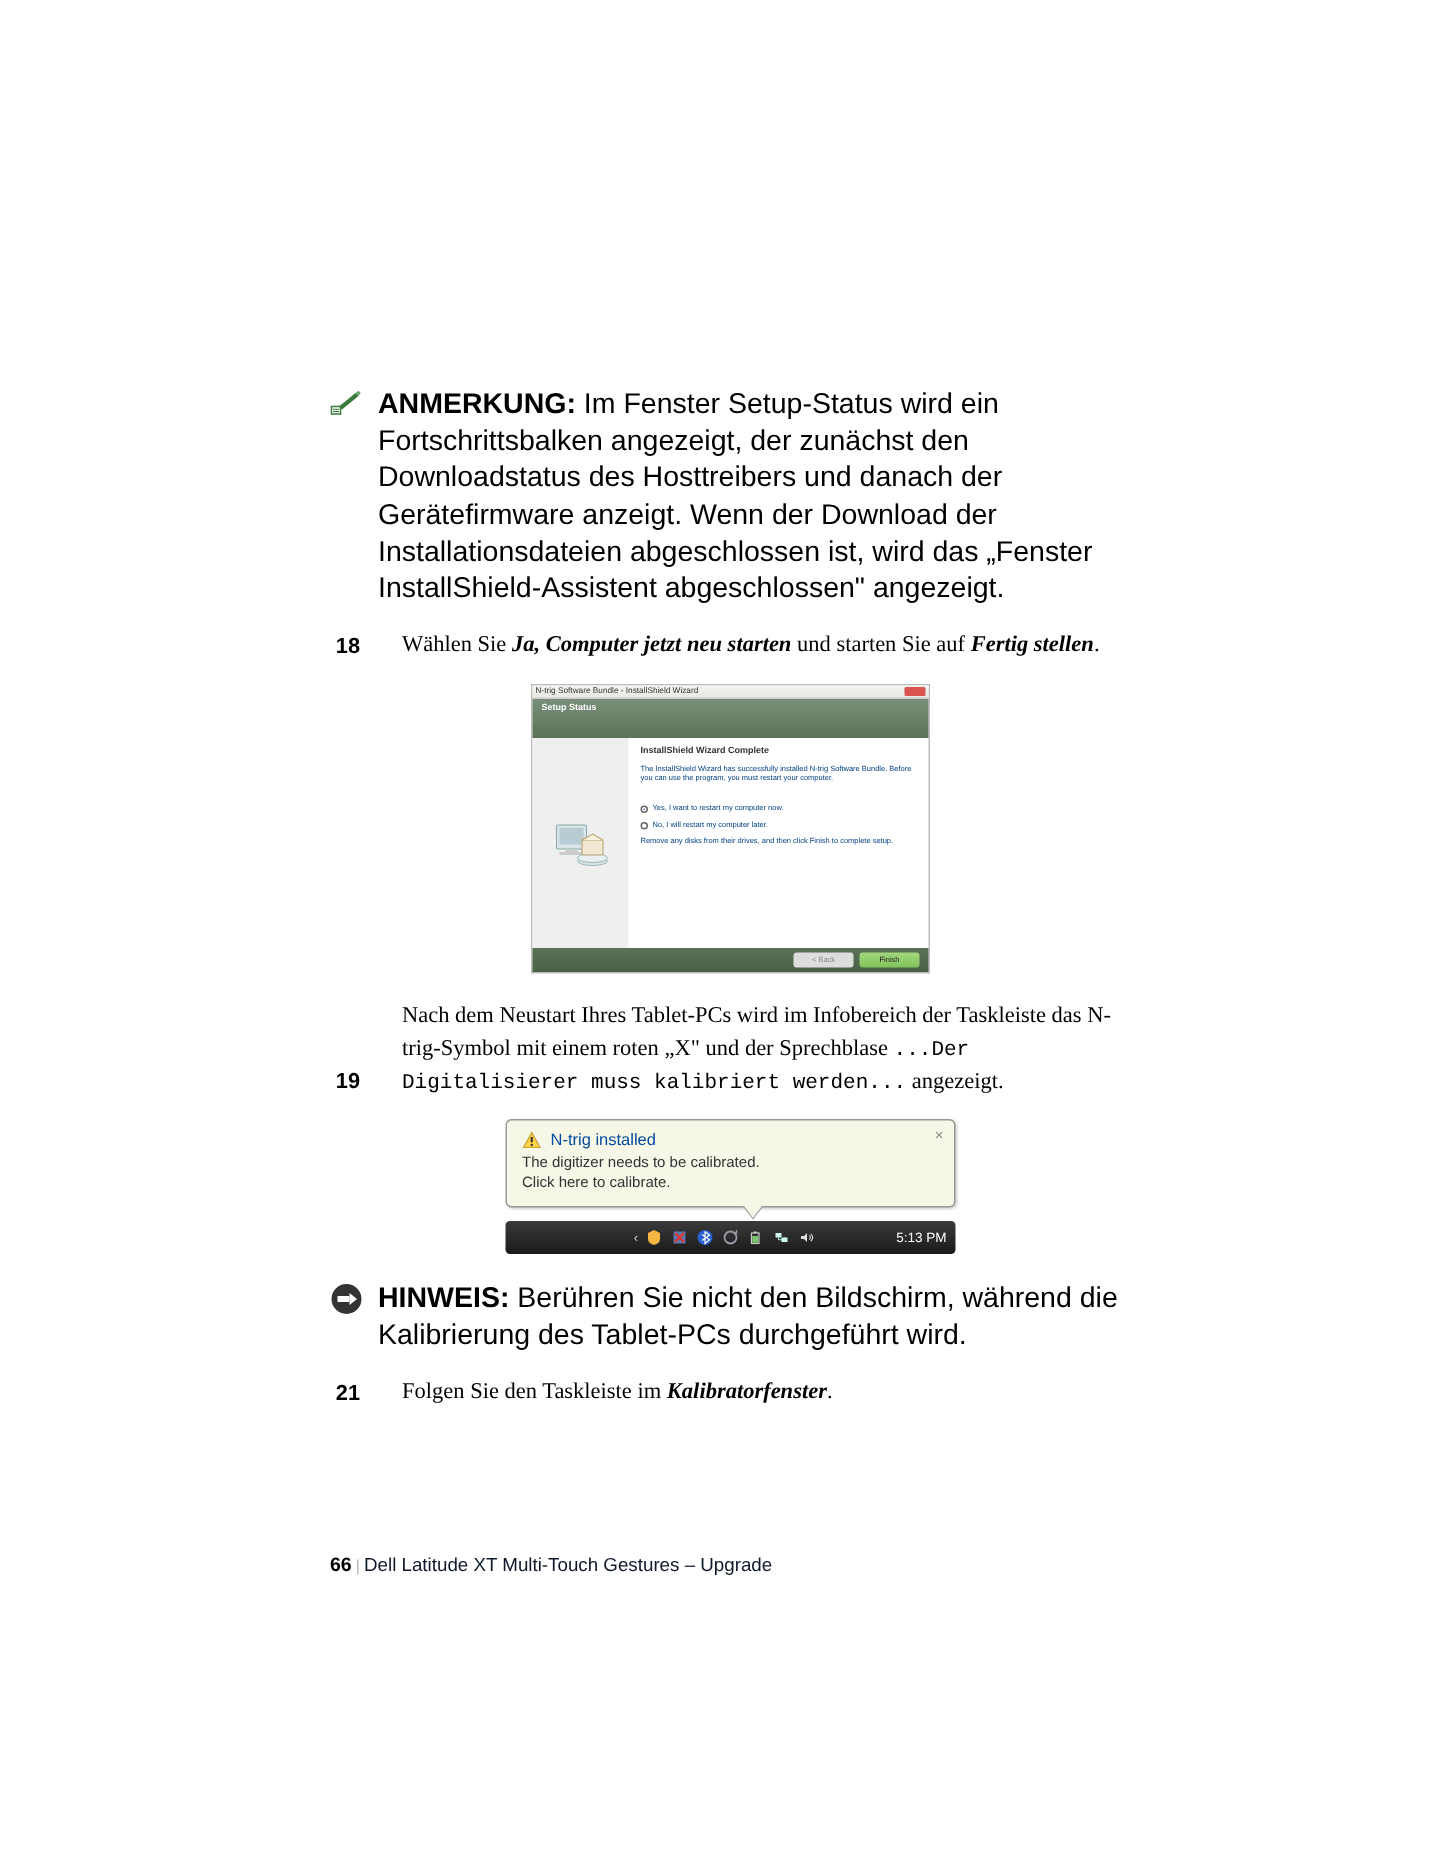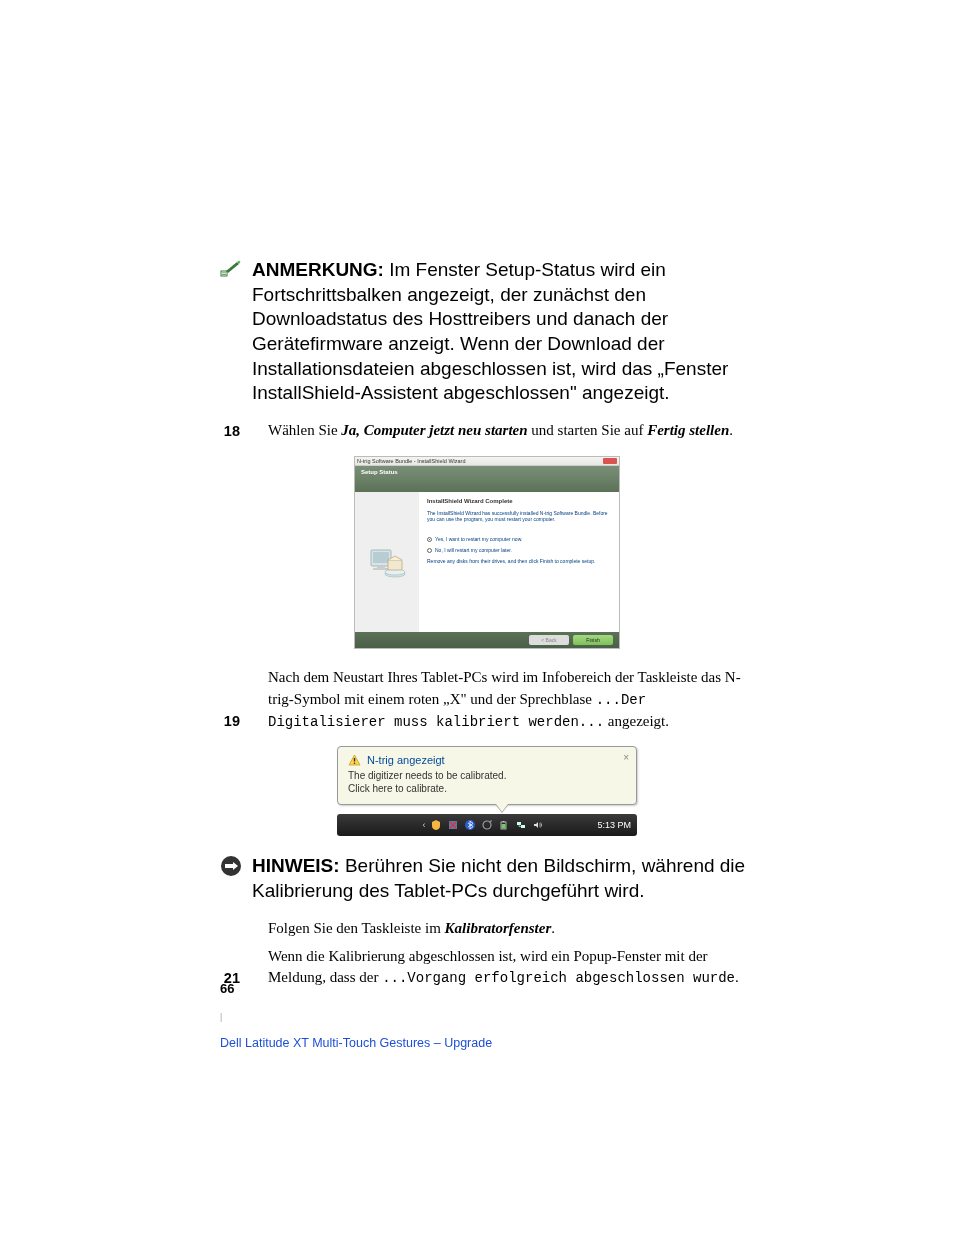--- a/index.html
+++ b/index.html
@@ -190,33 +190,32 @@
   .tb-chevron { color: #ccc; font-size: 9px; }
   .tb-icon { width: 12px; height: 12px; display: flex; align-items: center; justify-content: center; }
   .tb-time { color: #fff; font-size: 9px; margin-left: 4px; padding-left: 44px; }
 
   
   .page-footer {
     position: absolute;
     bottom: 185px;
     left: 220px;
     display: flex;
-    align-items: flex-start;
-    gap: 14px;
+    align-items: flex-end;
+    gap: 3px;
     font-size: 13px;
-    flex-direction: column;
   }
   .page-footer .pgnum {
     font-family: Arial, Helvetica, sans-serif;
     font-weight: bold;
   }
   .page-footer .divider { color: #888; font-size: 11px; }
   .page-footer .ftitle {
     font-family: Arial, Helvetica, sans-serif;
-    color: #1d4ed8;
+    color: #0f172a;
     font-size: 12.5px;
   }
 </style>
 </head>
 <body>
 
 <div class="page">
 
   <div class="note-block">
     <div class="note-icon-pencil">
@@ -291,21 +290,21 @@
     <div class="balloon">
       <div class="bclose">×</div>
       <div class="bttl">
         <span class="balloon-warn-icon">
           <svg viewBox="0 0 13 12">
             <path d="M 6.5 1 L 12 11 L 1 11 Z" fill="#ffd34a" stroke="#c8a030" stroke-width="0.8"></path>
             <rect x="5.8" y="4" width="1.4" height="3.5" fill="#333"></rect>
             <circle cx="6.5" cy="9.3" r="0.8" fill="#333"></circle>
           </svg>
         </span>
-        <span>N-trig angezeigt</span>
+        <span>N-trig installed</span>
       </div>
       <div class="bmsg">The digitizer needs to be calibrated.</div>
       <div class="bmsg">Click here to calibrate.</div>
       <div class="tail-border"></div>
       <div class="tail"></div>
     </div>
     <div class="taskbar">
       <span class="tb-chevron">‹</span>
       <span class="tb-icon">
         <svg viewBox="0 0 12 12">
@@ -364,23 +363,20 @@
     </div>
     <div class="note-text">
       <span class="label">HINWEIS:</span><span> Berühren Sie nicht den Bildschirm, während die Kalibrierung des Tablet-PCs durchgeführt wird.</span>
     </div>
   </div>
 
   <div class="step">
     <div class="step-num">21</div>
     <div class="step-body">
       <span>Folgen Sie den Taskleiste im </span><b>Kalibratorfenster</b><span>.</span>
-      <div class="cont">
-        <span>Wenn die Kalibrierung abgeschlossen ist, wird ein Popup-Fenster mit der Meldung, dass der </span><span class="mono">...Vorgang erfolgreich abgeschlossen wurde</span><span>.</span>
-      </div>
     </div>
   </div>
 
 
 </div>
 
 <div class="page-footer">
   <span class="pgnum">66</span>
   <span class="divider">|</span>
   <span class="ftitle">Dell Latitude XT Multi-Touch Gestures – Upgrade</span>

